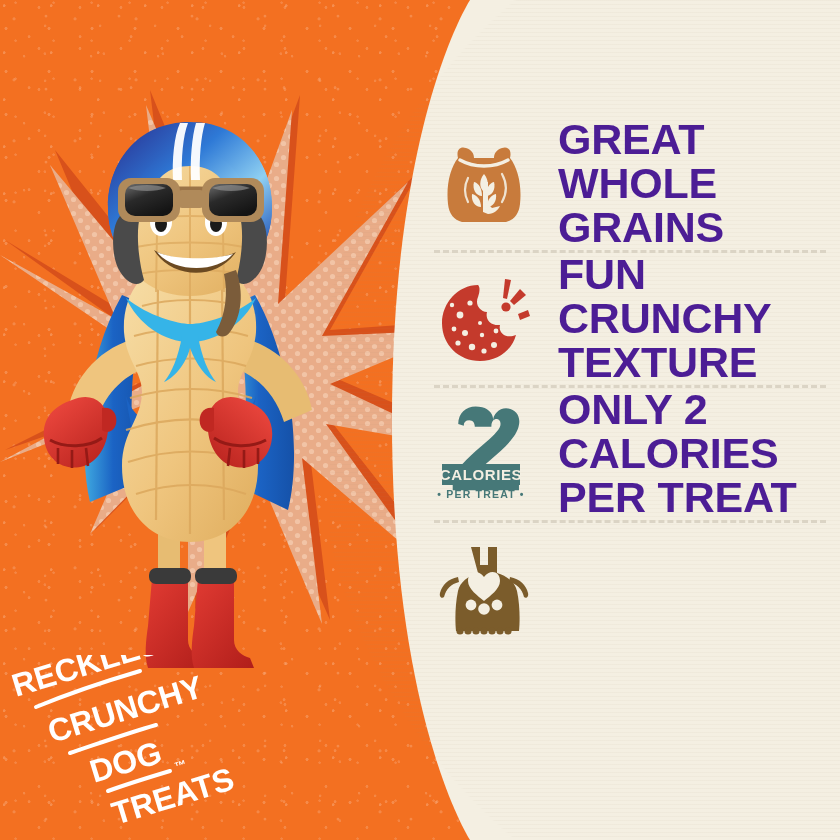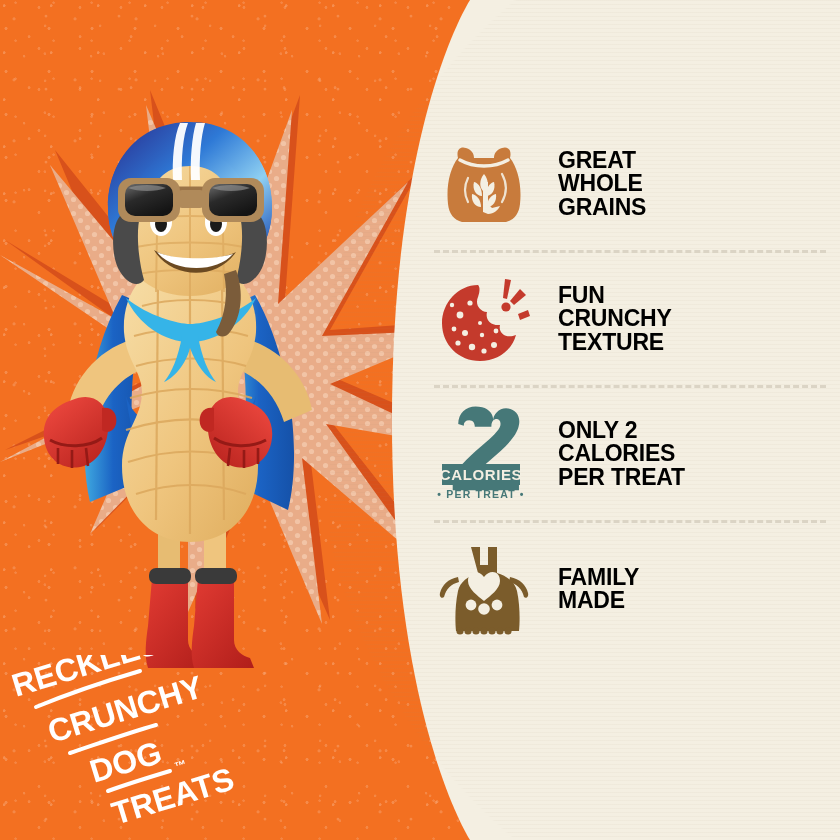--- a/index.html
+++ b/index.html
@@ -112,24 +112,24 @@
     width: 104px;
     height: 104px;
     flex: 0 0 104px;
     display: flex;
     align-items: center;
     justify-content: center;
   }
   .feature-label {
     font-family: "Liberation Sans", sans-serif;
     font-weight: bold;
-    font-size: 23px;
+    font-size: 43px;
     line-height: 1.02;
     letter-spacing: -0.2px;
-    color: #000000;
+    color: #4c1d95;
     text-transform: uppercase;
     white-space: pre-line;
   }
   .divider {
     height: 0;
     border-top: 3px dashed #D9D2C2;
     margin: 0 2px;
     opacity: .9;
   }
 </style>
@@ -421,18 +421,16 @@
             <circle cx="26" cy="92" r="3.6"></circle>
               <circle cx="34" cy="92" r="3.6"></circle>
             <circle cx="42" cy="92" r="3.6"></circle>
               <circle cx="50" cy="92" r="3.6"></circle>
             <circle cx="58" cy="92" r="3.6"></circle>
               <circle cx="66" cy="92" r="3.6"></circle>
             <circle cx="74" cy="92" r="3.6"></circle>
           </g>
         </svg>
       </div>
-      <div class="feature-label">FAMILY
-MADE</div>
     </div>
 
   </div>
 </div>
 
 </body></html>

